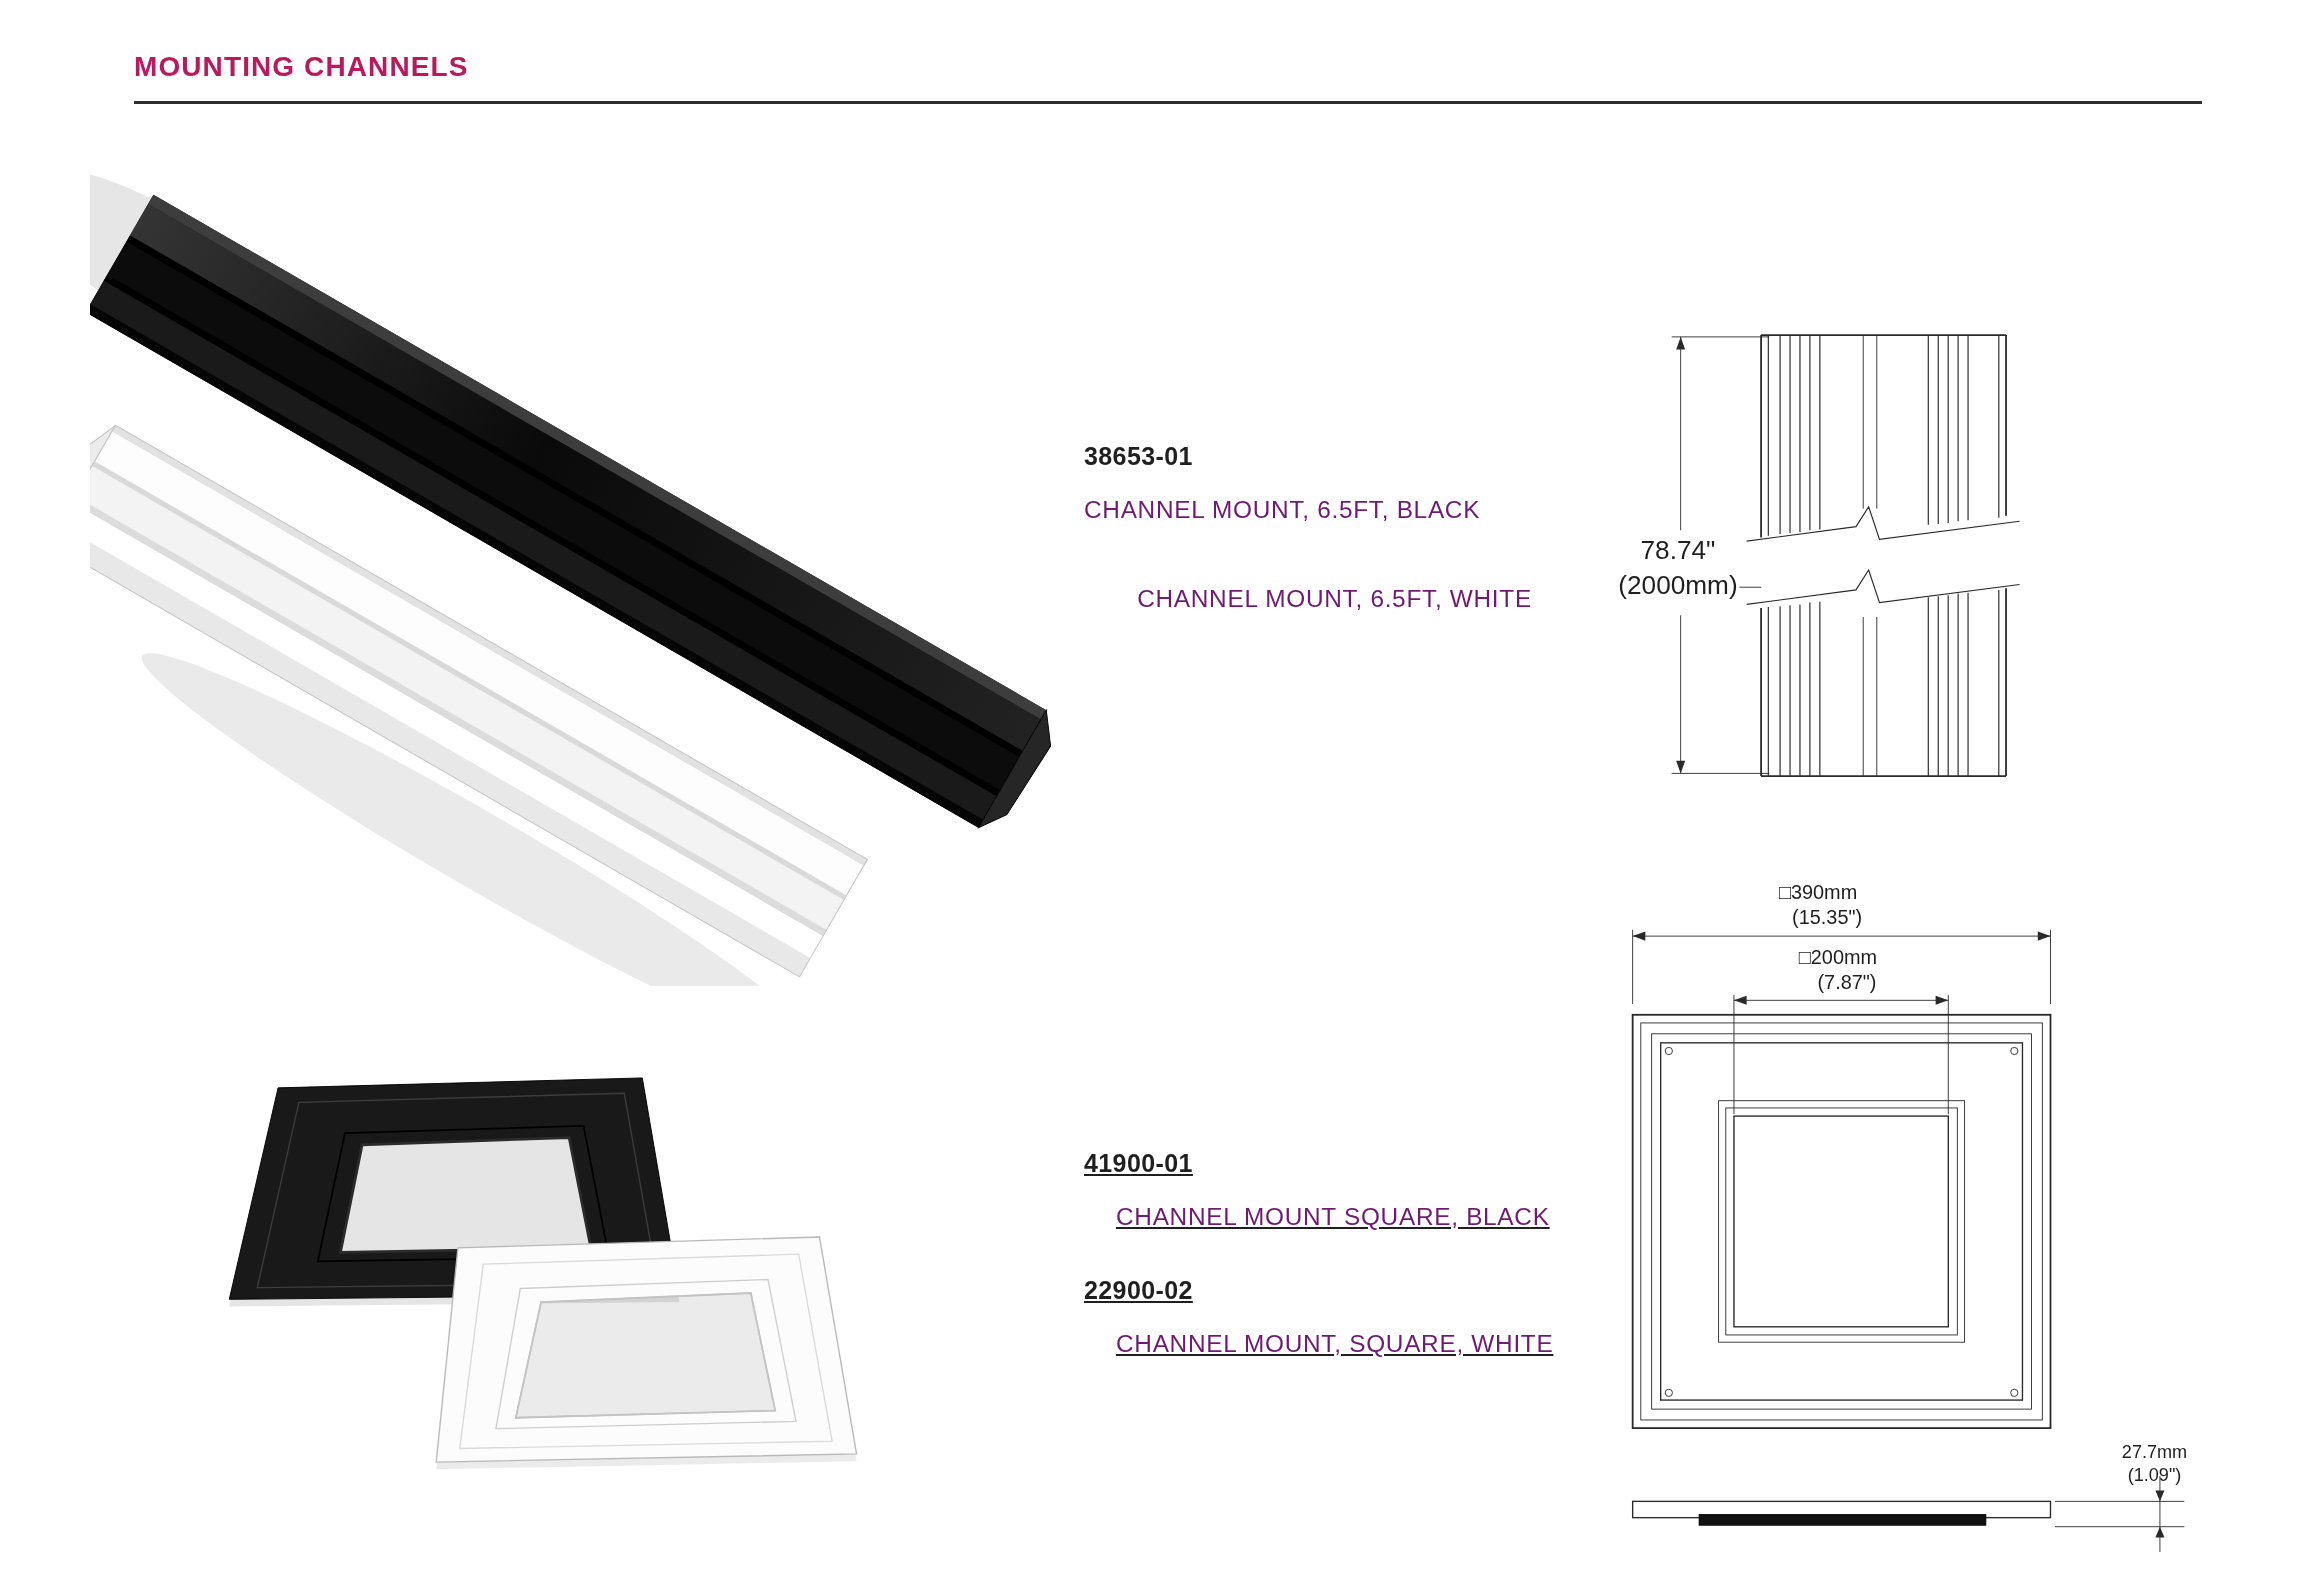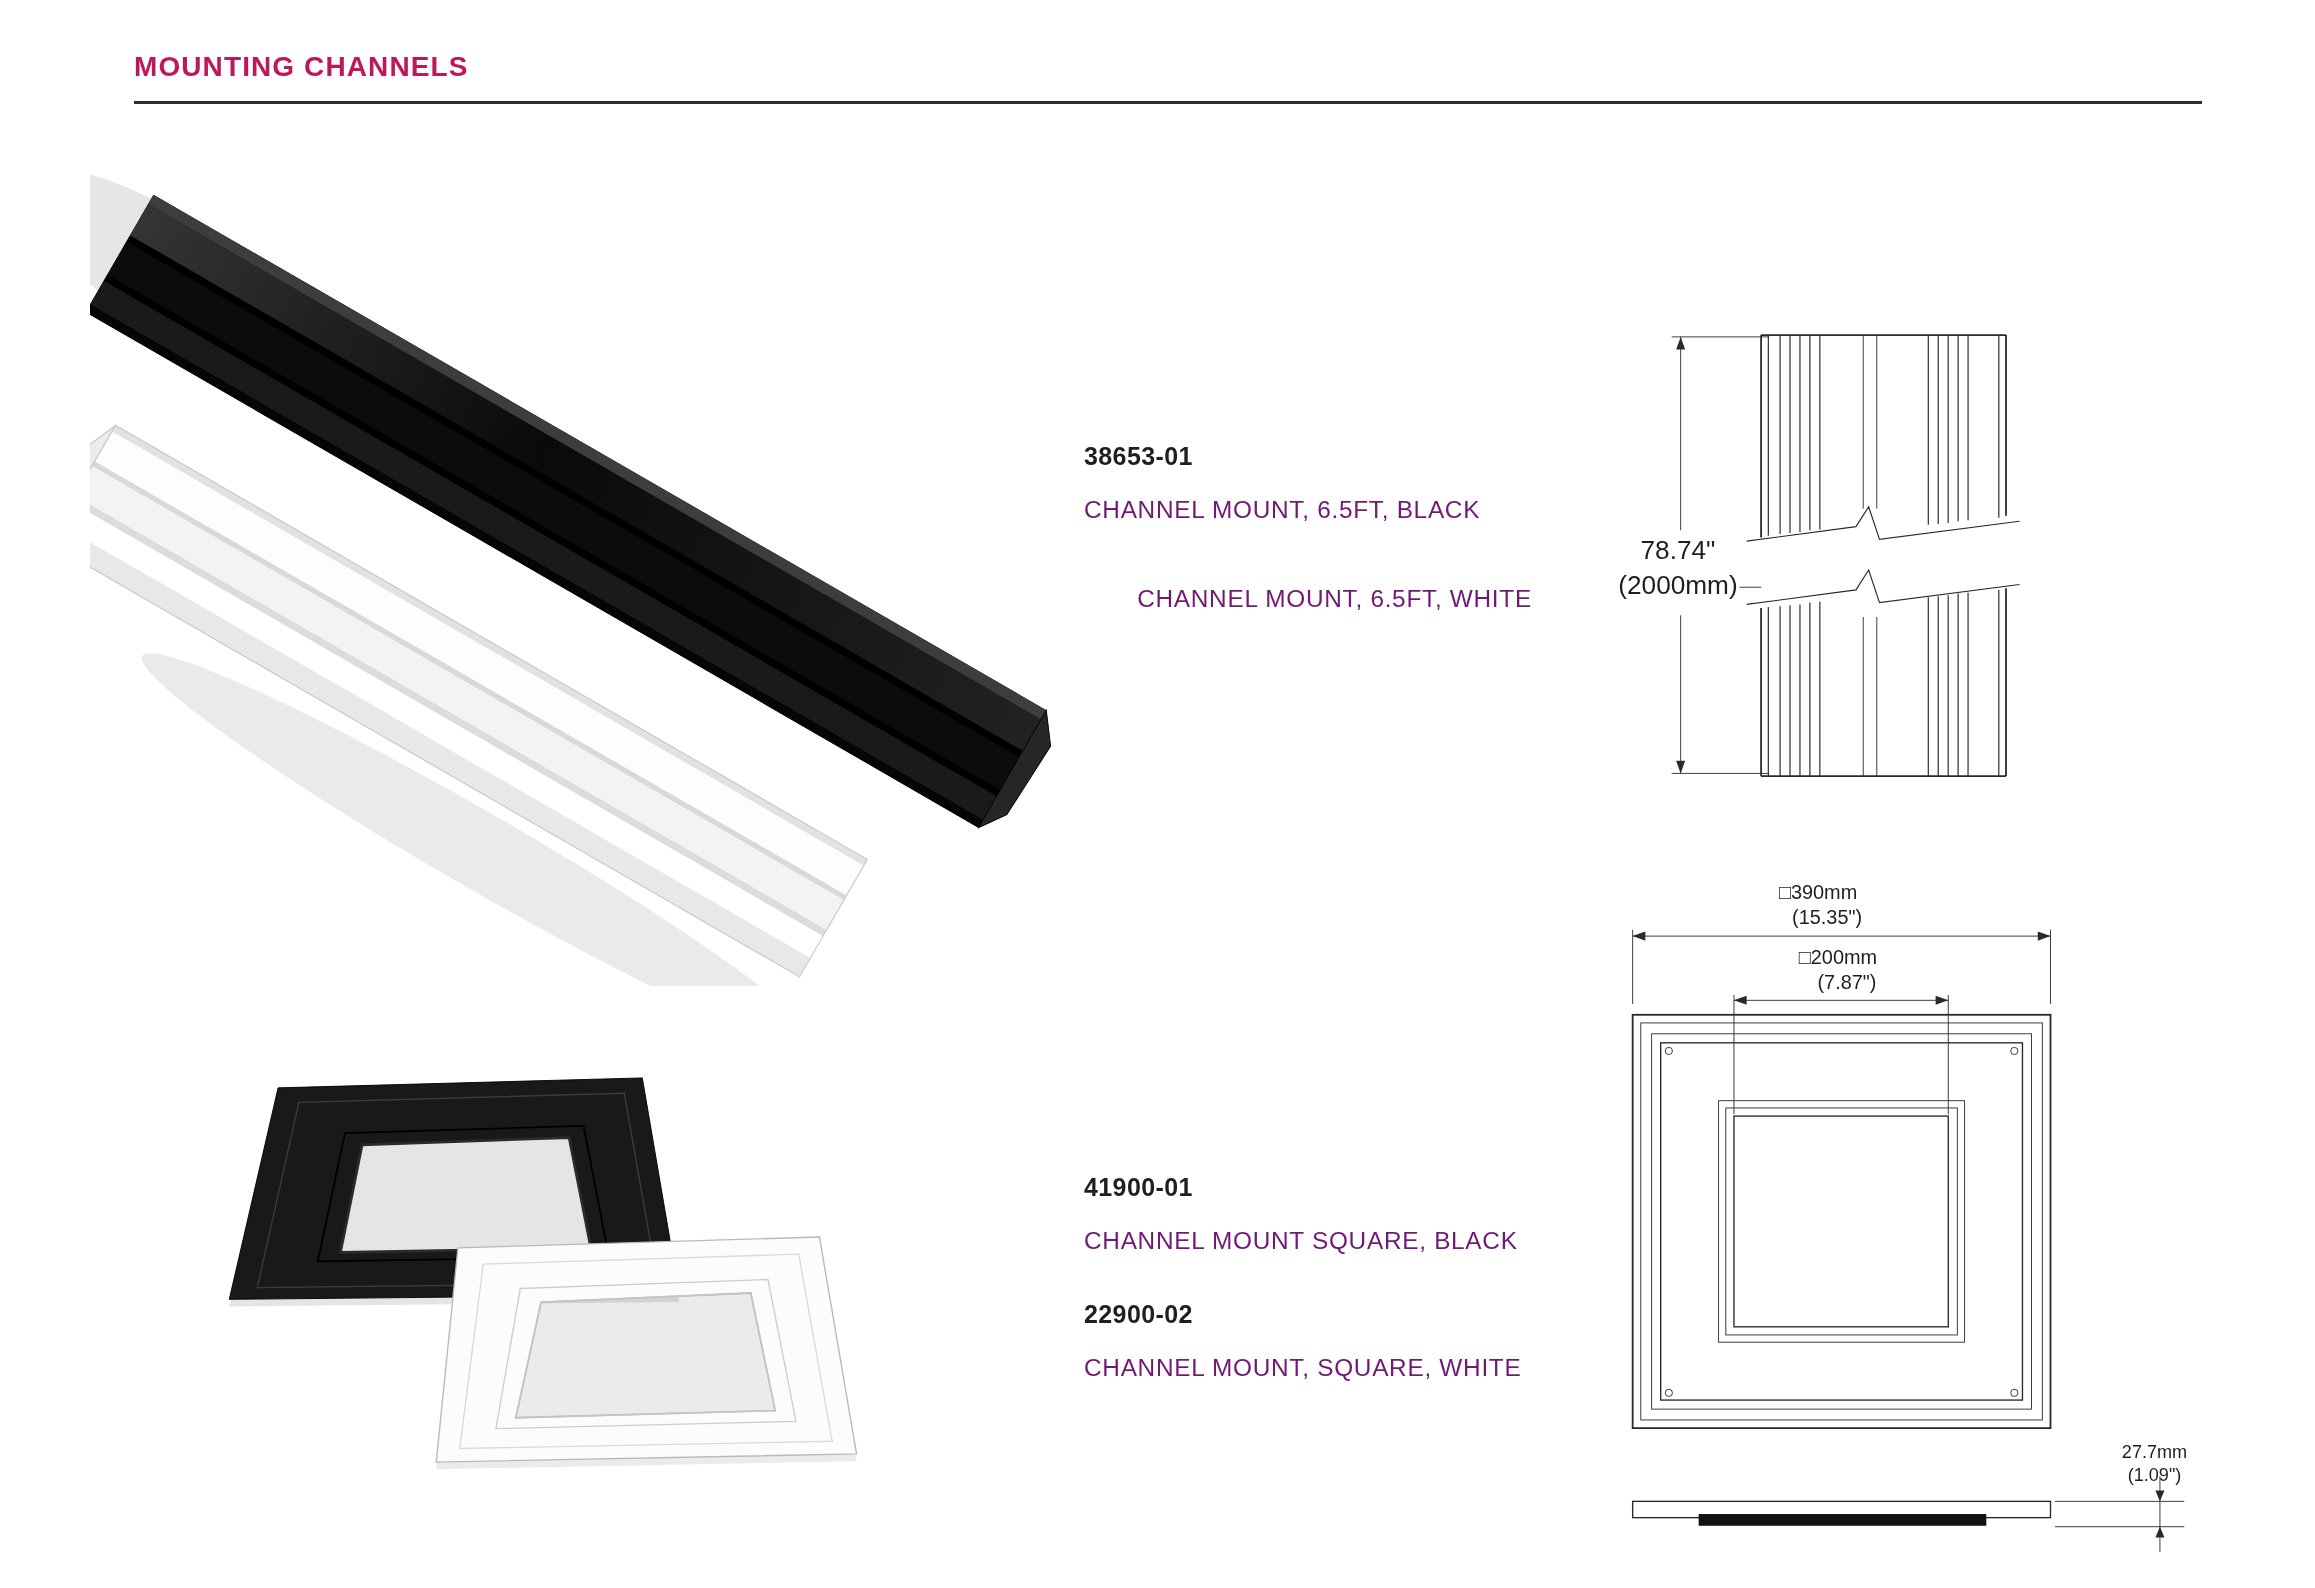--- a/index.html
+++ b/index.html
@@ -24,21 +24,21 @@
 
   .spec-block { position:absolute; left:1084px; width:688px; }
   .spec-block .code {
     font-size:25px; font-weight:700; line-height:31px;
     margin-bottom:22px; letter-spacing:0.4px;
   }
   .spec-block .name {
     font-size:24.4px; font-weight:400; line-height:31px;
     margin-bottom:58px; letter-spacing:0.7px; color:#701a75;
   }
-  .spec-block.second .name { margin-bottom:43px; }
+  .spec-block.second .name { margin-bottom:43px;margin-left:32px; }
   .spec-block .name.indent { padding-left:7.2px;margin-left:46px; }
 
   svg text {
     font-family:"Liberation Sans", sans-serif;
     fill:#1f1f1f;
   }
   .dim-lg { font-size:29px; }
   .dim-md { font-size:22px; }
   .dim-sm { font-size:20px; }
 </style>
@@ -170,21 +170,21 @@
     </g>
 
     <g>
       <path d="M276,220 L676,208 L717,448 L252,457 Z M368,280 L600,270 L627,400 L340,408 Z" fill="#fcfcfc" fill-rule="evenodd" stroke="#b9b9b9" stroke-width="1.5"></path>
       <polygon points="304,238 653,227 690,434 278,442" fill="none" stroke="#dadada" stroke-width="1.5"></polygon>
       <polygon points="345,265 619,255 650,412 318,420" fill="none" stroke="#cecece" stroke-width="1.5"></polygon>
       <polygon points="368,280 600,270 627,400 340,408" fill="none" stroke="#c4c4c4" stroke-width="2"></polygon>
     </g>
   </svg>
 
-  <div class="spec-block second" style="top:1172px;">
+  <div class="spec-block second" style="top:1148px;text-decoration:underline;">
     <div class="code">41900-01</div>
     <div class="name">CHANNEL MOUNT SQUARE, BLACK</div>
     <div class="code">22900-02</div>
     <div class="name">CHANNEL MOUNT, SQUARE, WHITE</div>
   </div>
 
   <svg class="abs" style="left:1601px; top:868px;" width="615" height="706" viewBox="0 0 680 780">
 
     <g stroke="#2a2a2a" stroke-width="1" fill="none">
       <line x1="35" y1="150" x2="35" y2="68"></line>

